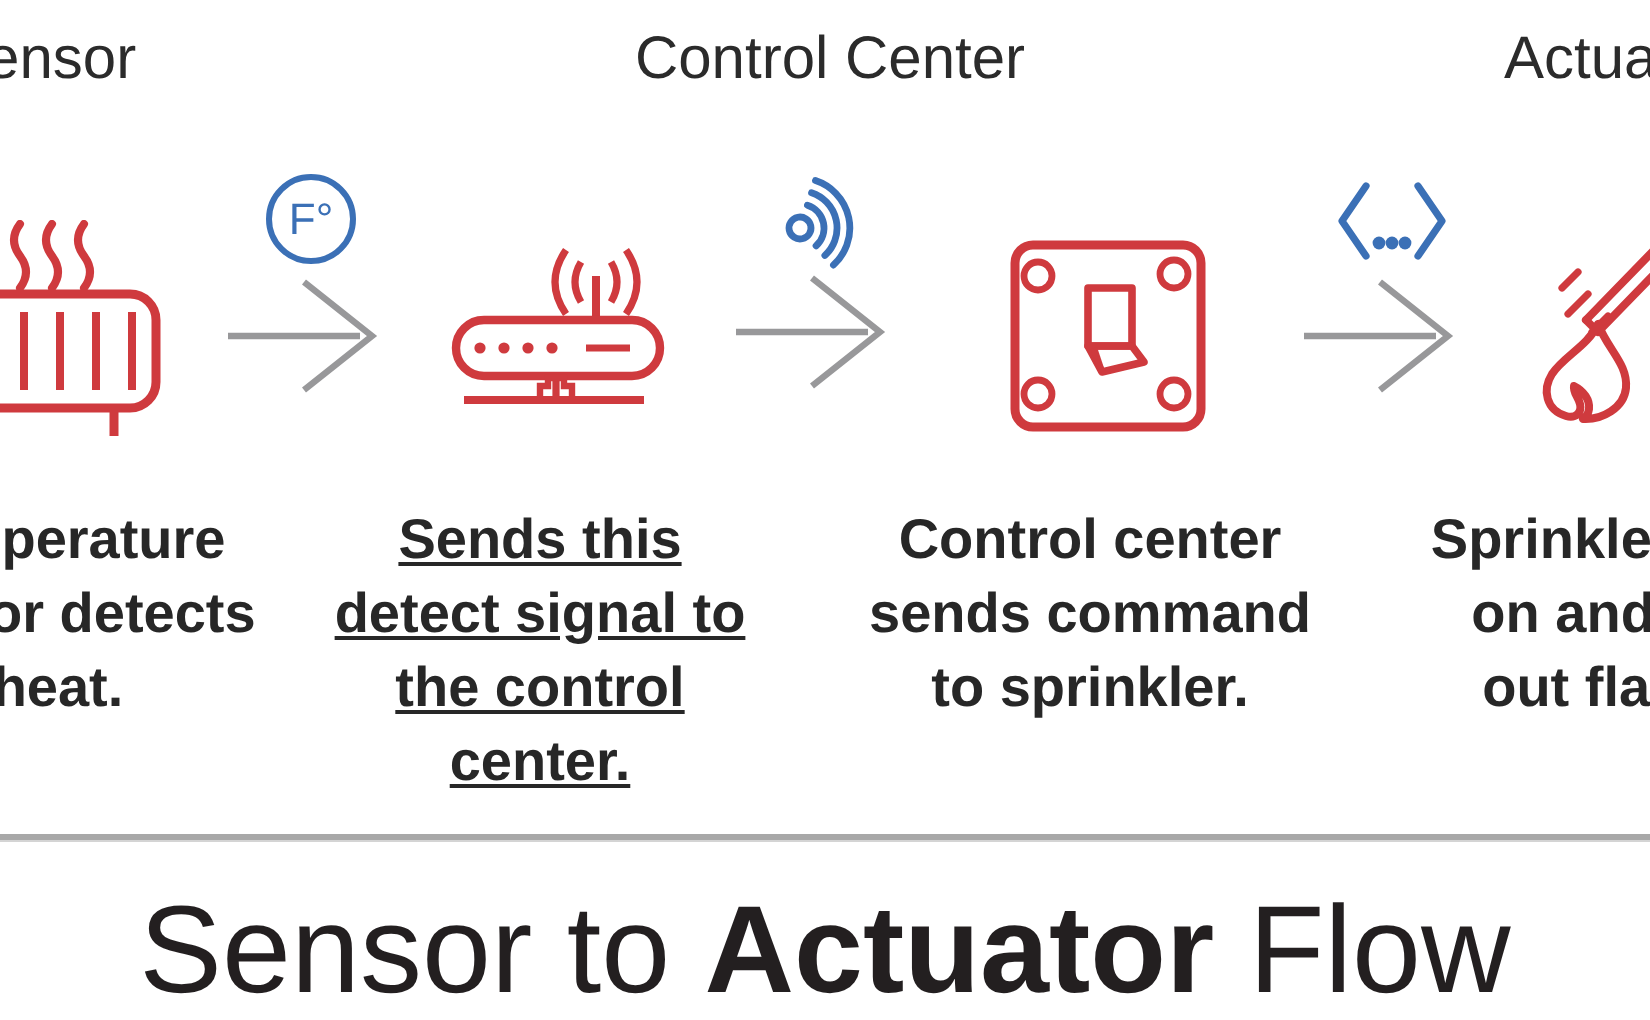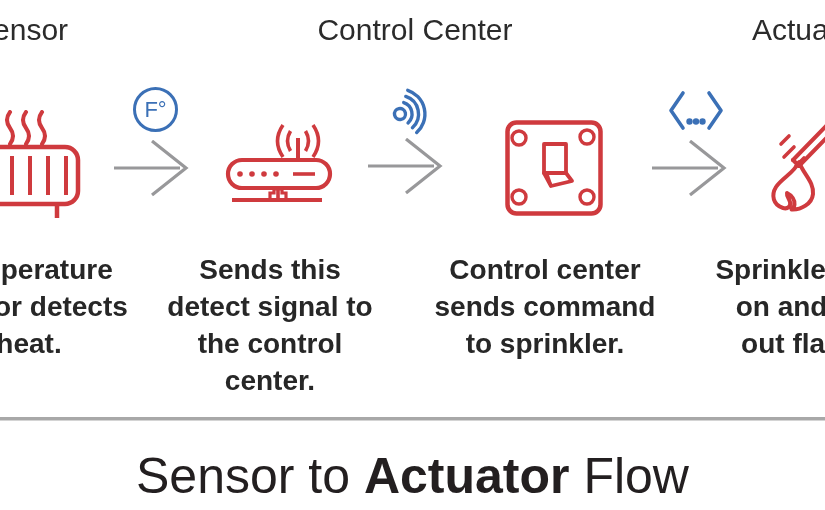--- a/index.html
+++ b/index.html
@@ -32,21 +32,21 @@
     font-size:22px;font-weight:500;color:#3b70b6;
   }
   .icon-abs{position:absolute;}
   .divider{
     position:absolute;left:0;top:417px;width:825px;height:3px;
     background:#a8a8a8;border-bottom:1px solid #d4d4d4;
   }
   .title-bar{
     position:absolute;left:0;right:0;top:448px;
     text-align:center;
-    font-size:50px;line-height:56px;
+    font-size:62px;line-height:56px;
     color:#231f20;letter-spacing:0px;
     white-space:nowrap;
   }
   .title-bar .b{font-weight:700;}
   svg{display:block;}
 </style>
 </head>
 <body>
 
 <div class="stage">
@@ -155,21 +155,21 @@
       <path d="M28,26 L36,18" stroke-width="3.6"></path>
       <path d="M31,39 L41,29" stroke-width="3.6"></path>
       <path d="M43,48 L51,40" stroke-width="3.6"></path>
       <path d="M46,44 C41,55 29,60 23,69 C18,77 20,87 30,90 C35,91.5 38,88 37,84 C36,80 33.5,78.5 34,75 C39,77.5 42,82 41.5,86.5 C41.2,89 40,90.5 38.5,91.5 C48,92 59,86 60,76 C61,64 51,57 46,44 Z" stroke-width="4"></path>
     </svg>
   </div>
 
   <div class="caption" style="left:-171px;">Temperature
 sensor detects
 heat.</div>
-  <div class="caption" style="left:70px;">Sends this
+  <div class="caption" style="left:70px;text-decoration:underline;">Sends this
 detect signal to
 the control
 center.</div>
   <div class="caption" style="left:345px;">Control center
 sends command
 to sprinkler.</div>
   <div class="caption" style="left:615px;">Sprinkler turns
 on and puts
 out flames.</div>
 

